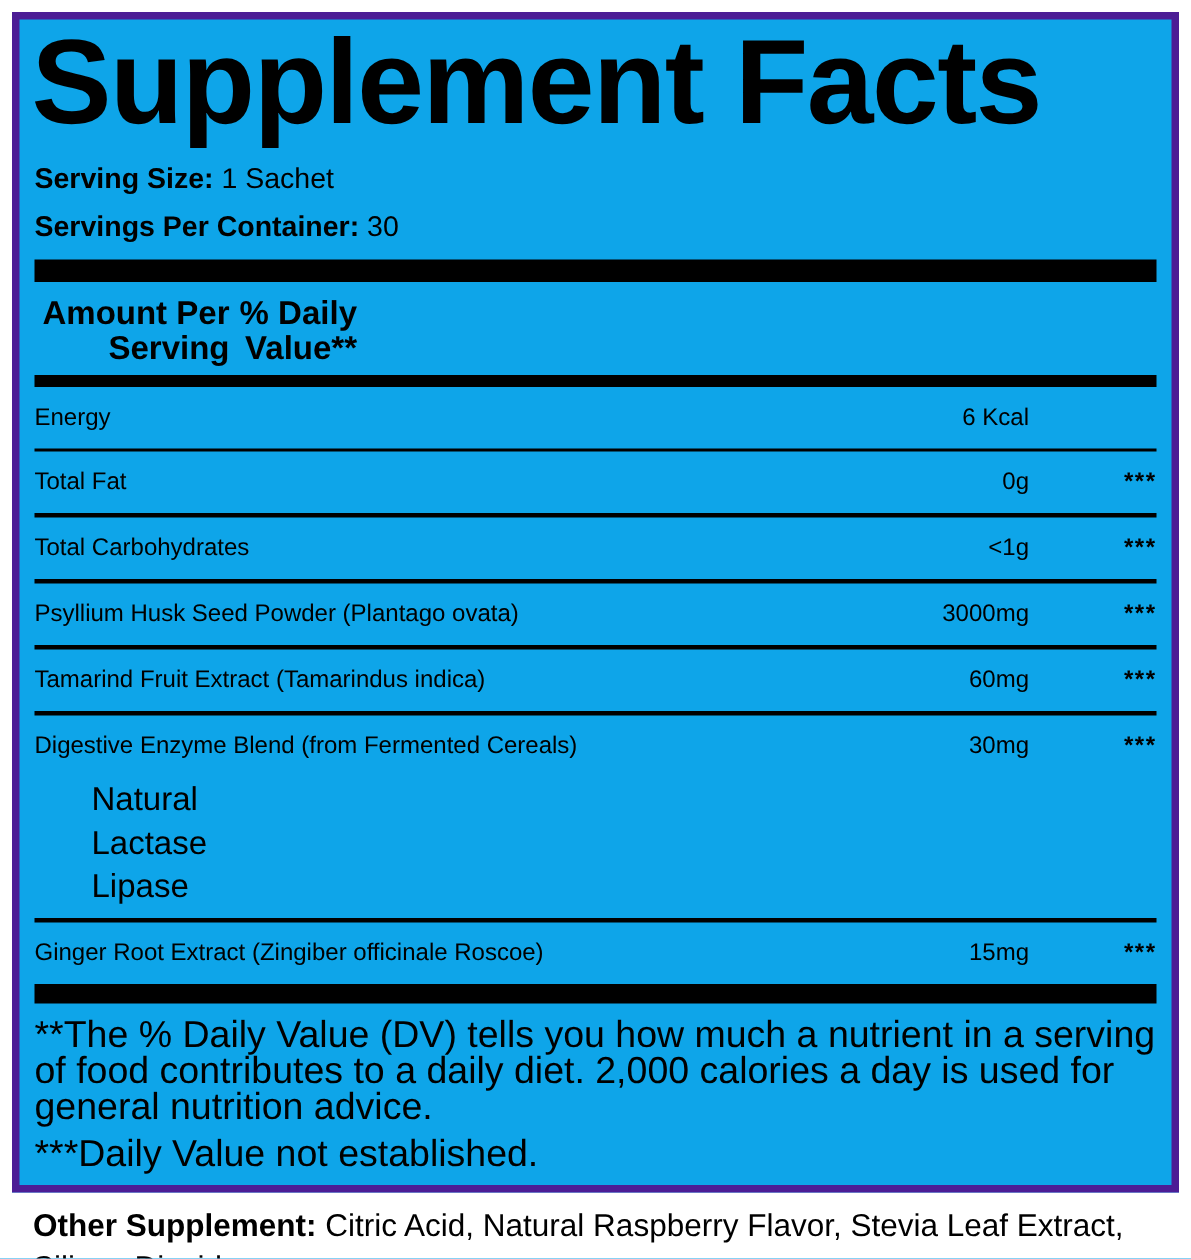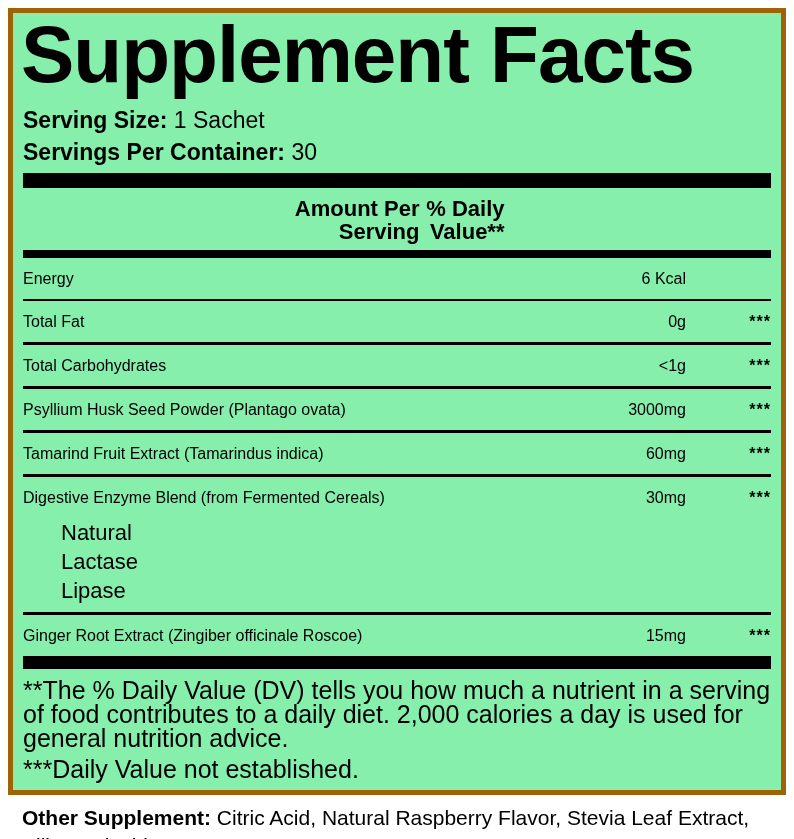--- a/index.html
+++ b/index.html
@@ -6,44 +6,44 @@
   body {
     width: 794px; height: 839px;
     box-sizing: border-box;
     padding: 8px;
     background: #ffffff;
     color: #000000;
     font-family: "Liberation Sans", sans-serif;
     -webkit-font-smoothing: antialiased;
   }
   .panel {
-    border: 5px solid #a16207;
+    border: 5px solid #4c1d95;
     padding: 0 10px 9px 10px;
-    background: #86efac;
+    background: #0ea5e9;
   }
   .title {
     font-size: 80px;
     font-weight: bold;
     line-height: 0.95;
     letter-spacing: -1px;
     margin: 4px 0 11px -2px;
     white-space: nowrap;
   }
   .serving-line {
-    font-size: 23px;
+    font-size: 19px;
     line-height: 32px;
   }
   .serving-line .lbl { font-weight: bold; }
   .bar { background: #000; }
   .bar.top { height: 15px; margin-top: 5px; }
   .bar.mid { height: 8px; }
   .bar.bottom { height: 13px; }
   .heads {
     display: flex;
-    justify-content: center;
+    justify-content: flex-start;
     align-items: flex-start;
     font-weight: bold;
     font-size: 22px;
     line-height: 23px;
     padding: 9px 0 7px 0;
   }
   .head-col { text-align: right; white-space: pre-line; }
   .head-amt { width: 130px; }
   .head-dv  { width: 85px; }
   .nrow { border-bottom: 3px solid #000; }

